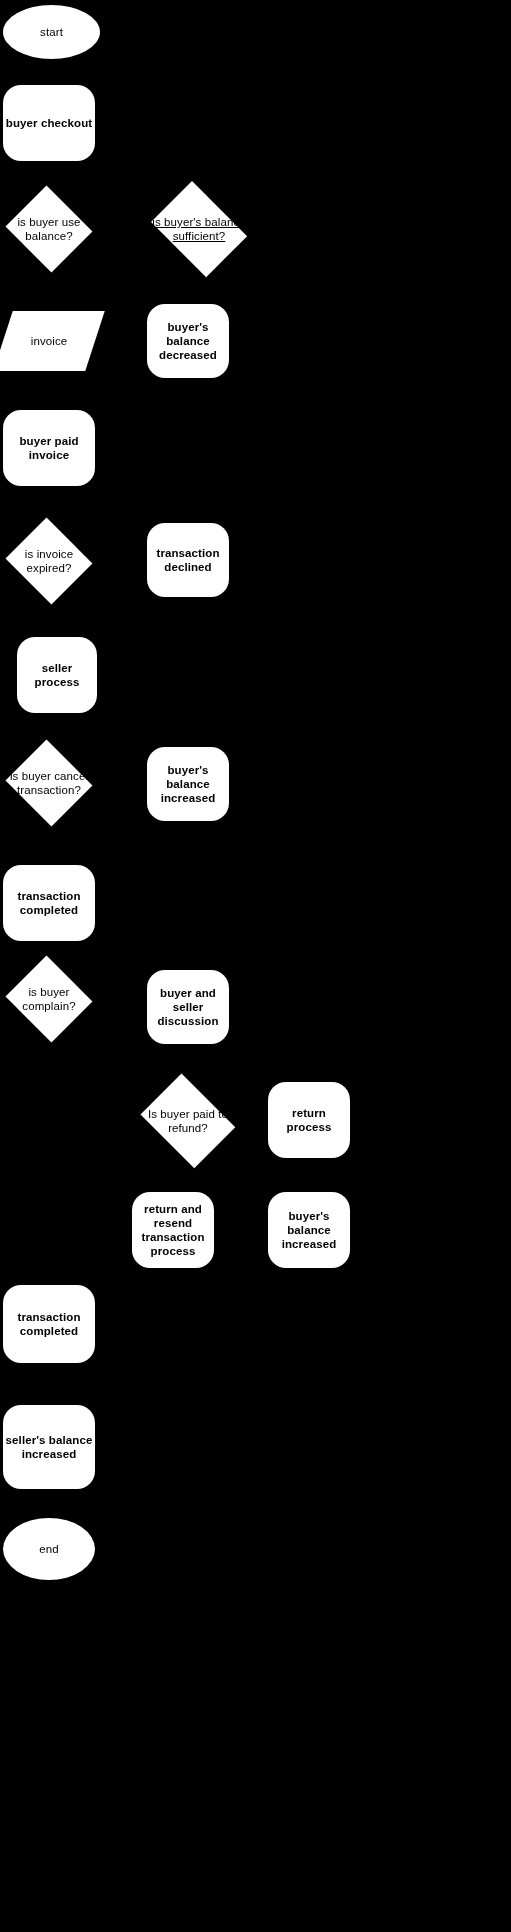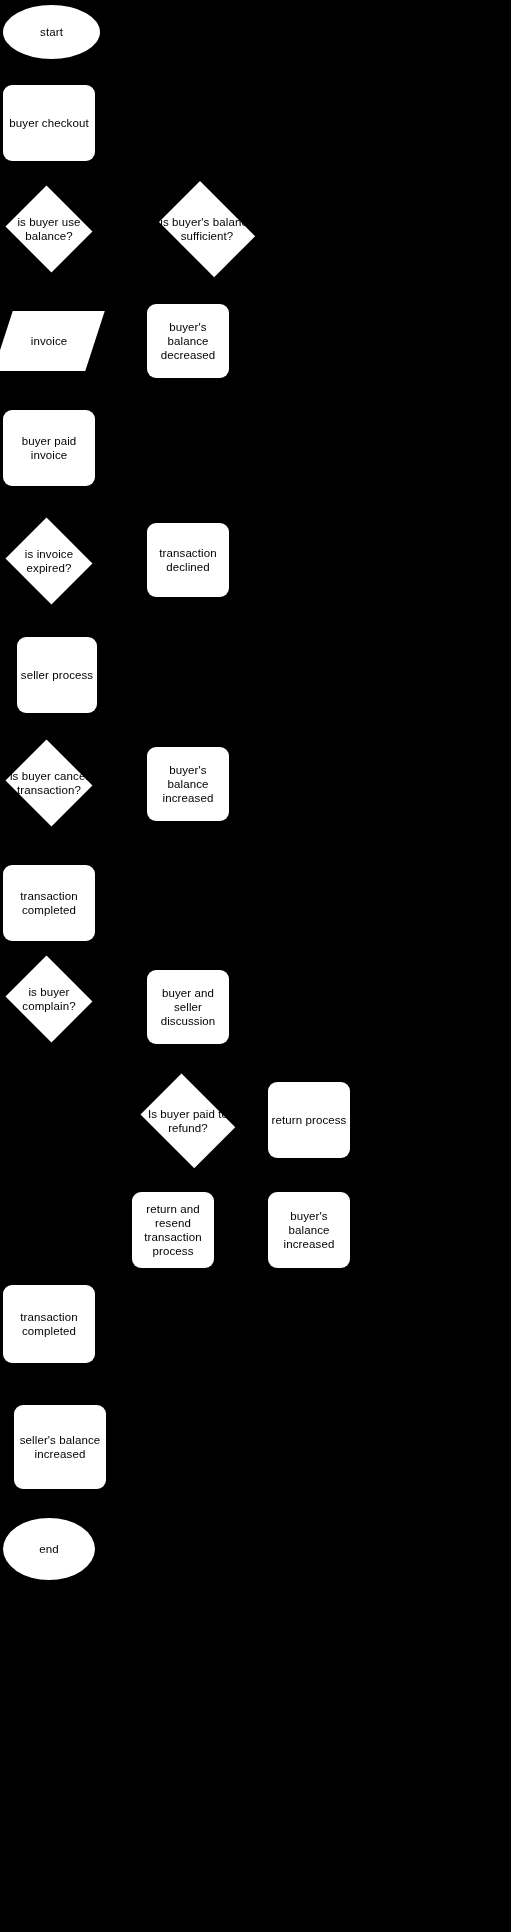--- a/index.html
+++ b/index.html
@@ -30,21 +30,22 @@
     letter-spacing: 0.1px;
   }
   
   .n-terminator {
     background: #ffffff;
     border-radius: 50%;
   }
   
   .n-process {
     background: #ffffff;
-    border-radius: 9px;
+    border-radius: 18px;
+    font-weight: bold;
   }
   
   .n-decision {
     background: transparent;
   }
   .n-decision .diamond-shape {
     position: absolute;
     left: 50%;
     top: 50%;
     background: #ffffff;
@@ -86,21 +87,21 @@
       <span class="node-label" style="color: rgb(0, 0, 0);">start</span>
     </div>
     <div class="node n-process" style="left: 3px; top: 85px; width: 92px; height: 76px; background: rgb(255, 255, 255);">
       <span class="node-label" style="color: rgb(0, 0, 0);">buyer checkout</span>
     </div>
     <div class="node n-decision" style="left: 3px; top: 188px; width: 92px; height: 82px;">
       <div class="diamond-shape" style="width: 65.044px; height: 57.974px; background: rgb(255, 255, 255);"></div>
       <span class="node-label" style="color: rgb(0, 0, 0);">is buyer use
 balance?</span>
     </div>
-    <div class="node n-decision" style="left: 152px; top: 188px; width: 110px; height: 82px;">
+    <div class="node n-decision" style="left: 144px; top: 188px; width: 110px; height: 82px; text-decoration: underline;">
       <div class="diamond-shape" style="width: 77.77px; height: 57.974px; background: rgb(255, 255, 255);"></div>
       <span class="node-label" style="color: rgb(0, 0, 0);">is buyer's balance
 sufficient?</span>
     </div>
     <div class="node n-data" style="left: 3px; top: 311px; width: 92px; height: 60px;">
       <div class="para-shape" style="background: rgb(255, 255, 255);"></div>
       <span class="node-label" style="color: rgb(0, 0, 0);">invoice</span>
     </div>
     <div class="node n-process" style="left: 147px; top: 304px; width: 82px; height: 74px; background: rgb(255, 255, 255);">
       <span class="node-label" style="color: rgb(0, 0, 0);">buyer's balance
@@ -157,20 +158,20 @@
 process</span>
     </div>
     <div class="node n-process" style="left: 268px; top: 1192px; width: 82px; height: 76px; background: rgb(255, 255, 255);">
       <span class="node-label" style="color: rgb(0, 0, 0);">buyer's balance
 increased</span>
     </div>
     <div class="node n-process" style="left: 3px; top: 1285px; width: 92px; height: 78px; background: rgb(255, 255, 255);">
       <span class="node-label" style="color: rgb(0, 0, 0);">transaction
 completed</span>
     </div>
-    <div class="node n-process" style="left: 3px; top: 1405px; width: 92px; height: 84px; background: rgb(255, 255, 255); margin-left: 11px;">
+    <div class="node n-process" style="left: 3px; top: 1405px; width: 92px; height: 84px; background: rgb(255, 255, 255);">
       <span class="node-label" style="color: rgb(0, 0, 0);">seller's balance
 increased</span>
     </div>
     <div class="node n-terminator" style="left: 3px; top: 1518px; width: 92px; height: 62px; background: rgb(255, 255, 255);">
       <span class="node-label" style="color: rgb(0, 0, 0);">end</span>
     </div>
   </div>
 
 </body></html>

